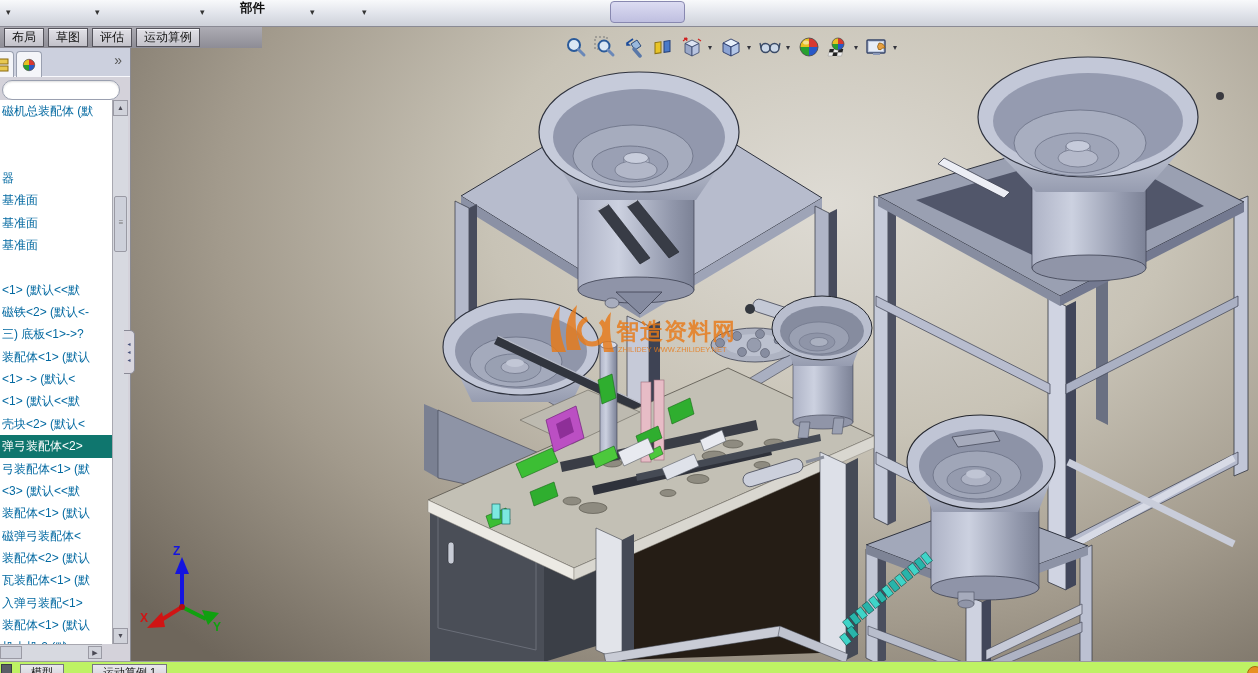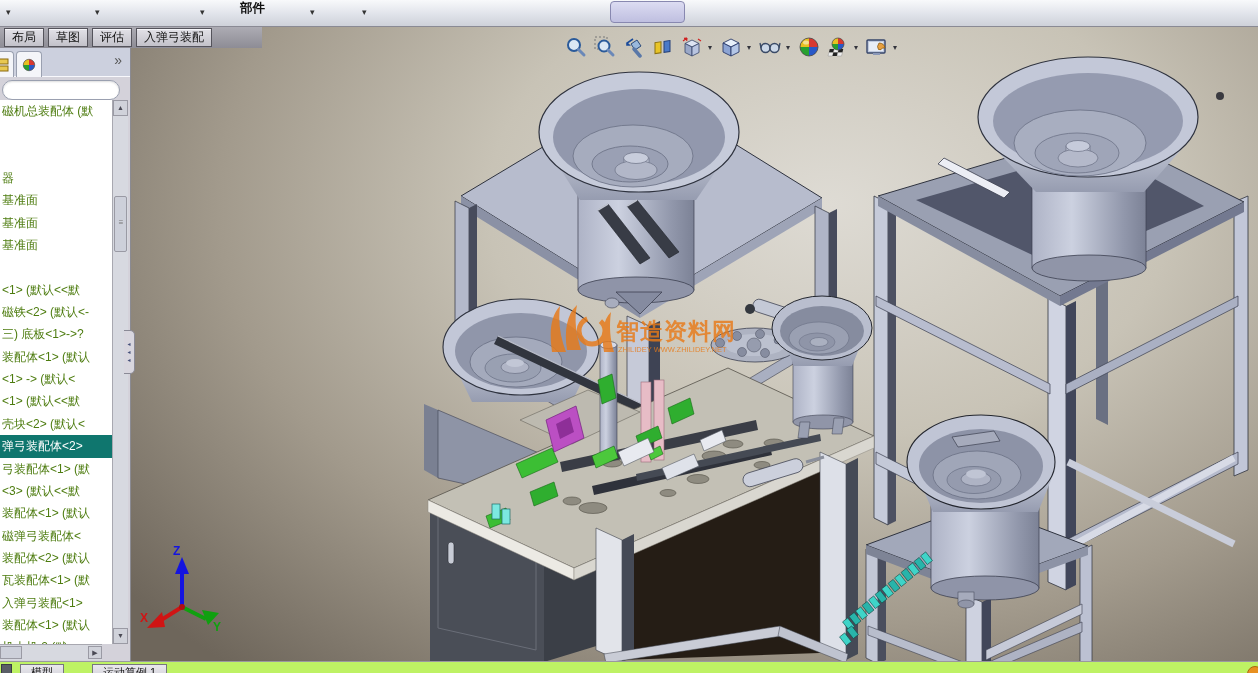--- a/index.html
+++ b/index.html
@@ -33,21 +33,21 @@
   
   .panel{position:absolute;left:0;top:48px;width:131px;height:615px;background:#d4d2da;
     border-right:1px solid #8a8a92;box-sizing:border-box;z-index:20;}
   .ptabs{position:absolute;left:0;top:0;width:100%;height:28px;background:#ccd0de;border-bottom:1px solid #f8f8fc;}
   .ptab{position:absolute;top:3px;width:24px;height:25px;background:#f4f5f9;border:1px solid #9aa0b0;
     border-bottom:none;border-radius:4px 4px 0 0;display:flex;align-items:center;justify-content:center;}
   .pchev{position:absolute;right:8px;top:4px;font-size:14px;color:#555;}
   .psearch{position:absolute;left:2px;top:32px;width:118px;height:20px;border:1px solid #9aa0b0;
     border-radius:11px;background:#fff;box-sizing:border-box;box-shadow:inset 0 1px 2px #00000022;outline:none;padding:0 8px;font-size:11px;}
   .tree{position:absolute;left:0;top:52px;width:112px;height:544px;background:#fff;overflow:hidden;}
-  .trow{height:22.35px;line-height:22.35px;font-size:12px;color:#4d7c0f;white-space:nowrap;overflow:hidden;padding-left:2px;}
+  .trow{height:22.35px;line-height:22.35px;font-size:12px;color:#0369a1;white-space:nowrap;overflow:hidden;padding-left:2px;}
   .trow.sel{background:#0f766e;color:#fff;}
   .vsb{position:absolute;left:112px;top:52px;width:16px;height:544px;background:#d7d9e0;border-left:1px solid #a8a8b0;box-sizing:border-box;}
   .vsb .btn{position:absolute;left:0;width:15px;height:16px;background:#d0d2da;border:1px solid #9a9aa4;
     box-sizing:border-box;font-size:7px;color:#4a4a55;text-align:center;line-height:14px;}
   .vsb .thumb{position:absolute;left:1px;top:96px;width:13px;height:56px;background:#cdd0da;border:1px solid #9a9aa4;
     border-radius:2px;box-sizing:border-box;font-size:8px;color:#777;text-align:center;line-height:52px;letter-spacing:-1px;}
   .hsb{position:absolute;left:0;top:596px;width:102px;height:16px;background:#d7d9e0;border-top:1px solid #a8a8b0;box-sizing:border-box;}
   .hsb .thumb{position:absolute;left:0;top:1px;width:22px;height:13px;background:#cdd0da;border:1px solid #9a9aa4;box-sizing:border-box;}
   .hsb .btn{position:absolute;right:0;top:1px;width:14px;height:13px;background:#d0d2da;border:1px solid #9a9aa4;
     box-sizing:border-box;font-size:7px;color:#4a4a55;text-align:center;line-height:11px;}
@@ -73,21 +73,21 @@
   <span class="mb-label" style="left:240px">部件</span>
   <span class="mb-arrow" style="left:310px">▾</span>
   <span class="mb-arrow" style="left:362px">▾</span>
   <div class="mb-flyout"></div>
 </div>
 
 <div class="cmdtabs">
   <div class="ctab">布局</div>
   <div class="ctab">草图</div>
   <div class="ctab">评估</div>
-  <div class="ctab">入弹弓装配</div>
+  <div class="ctab">运动算例</div>
 </div>
 
 <div class="viewport">
 <svg width="1258" height="636" viewBox="0 26 1258 636">
   <defs>
     <linearGradient id="gradCyl" x1="0" y1="0" x2="1" y2="0">
       <stop offset="0" stop-color="#aeb3c6"></stop>
           <stop offset="0.35" stop-color="#ccd1e0"></stop>
       <stop offset="0.8" stop-color="#9298ac"></stop>
           <stop offset="1" stop-color="#7c8296"></stop>

